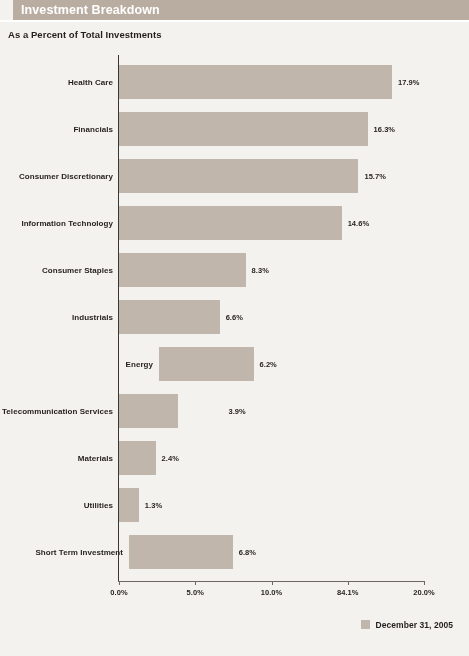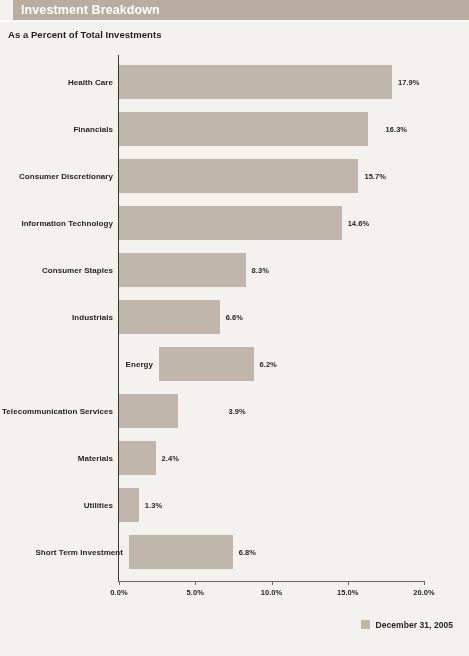--- a/index.html
+++ b/index.html
@@ -172,21 +172,21 @@
   <div id="x-axis-line"></div>
   <div id="bars-container">
       <div class="bar-row" style="top: 8px;">
         <div class="cat-label">Health Care</div>
         <div class="bar" style="width: 272.975px; background: rgb(192, 182, 171);"></div>
         <div class="val-label" style="left: 397.975px;">17.9%</div>
       </div>
       <div class="bar-row" style="top: 55px;">
         <div class="cat-label">Financials</div>
         <div class="bar" style="width: 248.575px; background: rgb(192, 182, 171);"></div>
-        <div class="val-label" style="left: 373.575px; margin-left: 12px;">16.3%</div>
+        <div class="val-label" style="left: 373.575px;">16.3%</div>
       </div>
       <div class="bar-row" style="top: 102px;">
         <div class="cat-label">Consumer Discretionary</div>
         <div class="bar" style="width: 239.425px; background: rgb(192, 182, 171);"></div>
         <div class="val-label" style="left: 364.425px;">15.7%</div>
       </div>
       <div class="bar-row" style="top: 149px;">
         <div class="cat-label">Information Technology</div>
         <div class="bar" style="width: 222.65px; background: rgb(192, 182, 171);"></div>
         <div class="val-label" style="left: 347.65px;">14.6%</div>
@@ -228,21 +228,21 @@
       </div>
     </div>
   <div id="xticks-container">
       <div class="x-tick-mark" style="left: 119px;"></div>
       <div class="x-tick-label" style="left: 119px;">0.0%</div>
       <div class="x-tick-mark" style="left: 195.25px;"></div>
       <div class="x-tick-label" style="left: 195.25px;">5.0%</div>
       <div class="x-tick-mark" style="left: 271.5px;"></div>
       <div class="x-tick-label" style="left: 271.5px;">10.0%</div>
       <div class="x-tick-mark" style="left: 347.75px;"></div>
-      <div class="x-tick-label" style="left: 347.75px;">15.0%</div>
+      <div class="x-tick-label" style="left: 347.75px;">84.1%</div>
       <div class="x-tick-mark" style="left: 424px;"></div>
       <div class="x-tick-label" style="left: 424px;">20.0%</div>
     </div>
 </div>
 
 <div id="legend">
   <div id="legend-swatch"></div>
   <div id="legend-label">December 31, 2005</div>
 </div>
 

